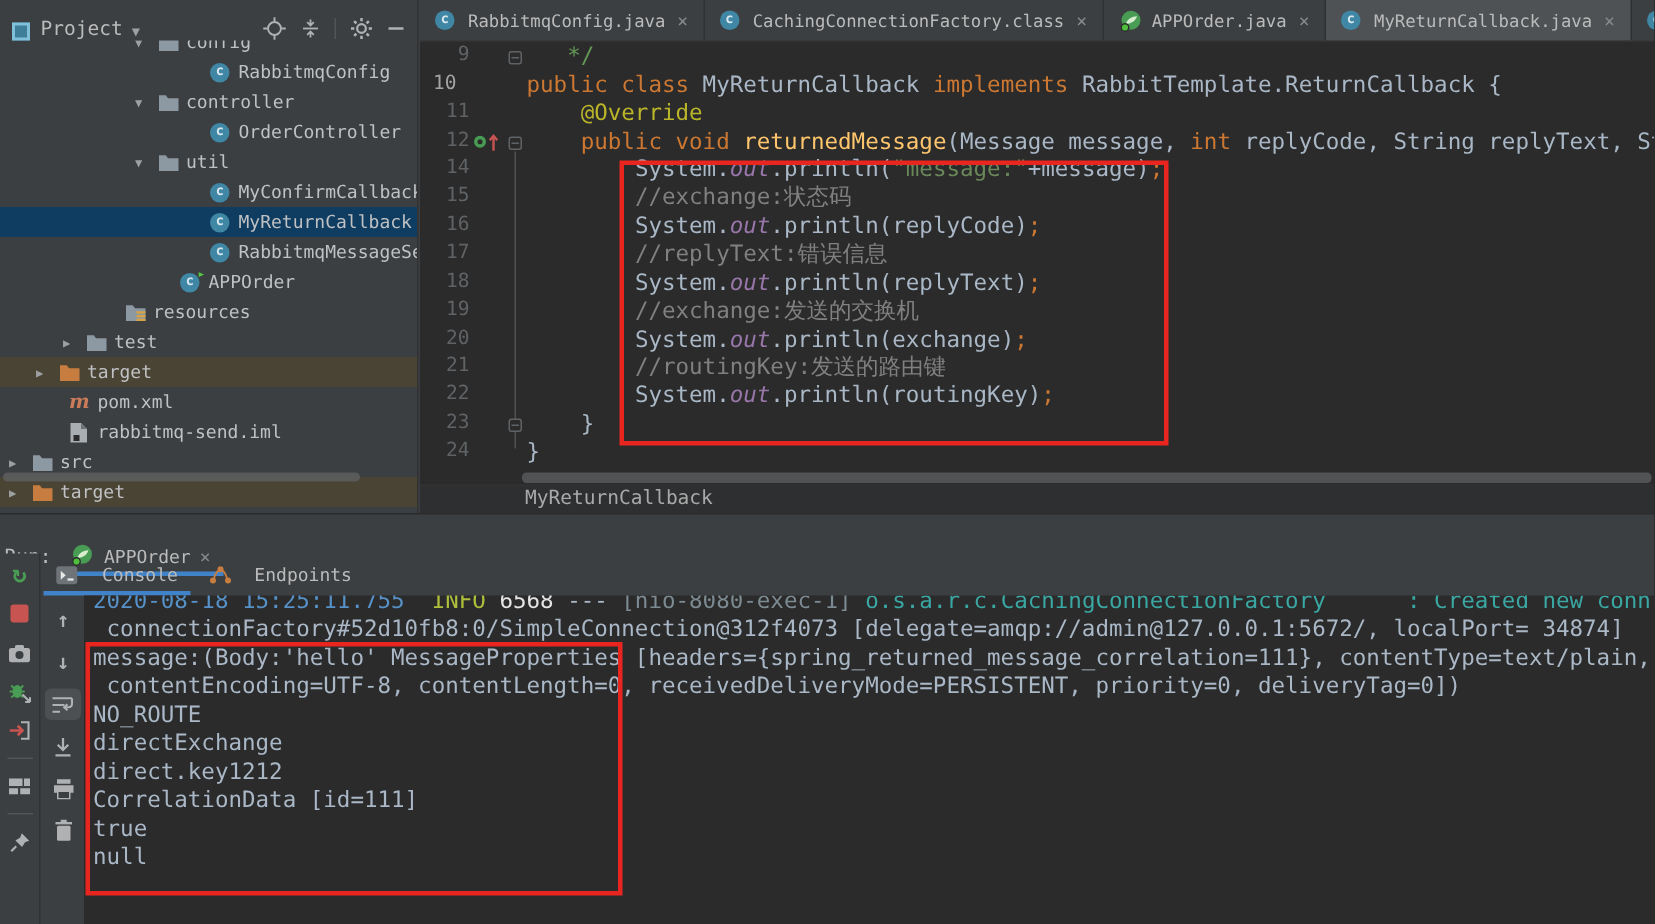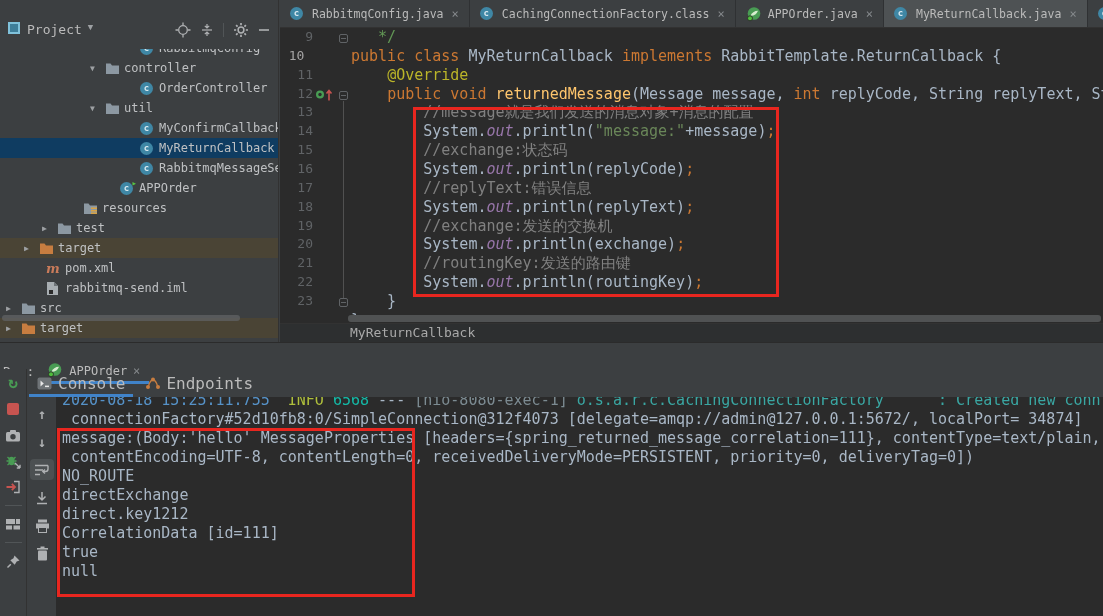--- a/index.html
+++ b/index.html
@@ -4,21 +4,21 @@
 <style>
   html,body{margin:0;padding:0;background:#1e1e1e;}
   .app{position:relative;width:1103px;height:616px;background:#3C3F41;overflow:hidden;
        font-family:"DejaVu Sans Mono",monospace;color:#BBBBBB;-webkit-font-smoothing:antialiased;}
   .app *{box-sizing:border-box;}
 
   
   .proj{position:absolute;left:0;top:0;width:279px;height:342px;background:#3C3F41;
         border-right:1px solid #323232;overflow:hidden;}
   .proj-header{position:absolute;left:0;top:0;right:0;height:27px;background:#3C3F41;
-        display:flex;align-items:flex-start;padding:0 8px;z-index:5;margin-top:22px;}
+        display:flex;align-items:flex-end;padding:0 8px;z-index:5;}
   .projsq{width:12px;height:12px;background:#3E7E99;border:2px solid #7FC1DA;margin-right:7px;}
   .proj-title{font-size:13px;color:#BBBBBB;}
   .proj-chev{font-size:9px;color:#9DA0A3;margin-left:6px;}
   .ph-icons{margin-left:auto;display:flex;align-items:center;gap:9px;}
   .ph-icons .vsep{width:1px;height:14px;background:#515557;}
   .tree{position:absolute;left:0;top:18px;right:0;bottom:0;}
   .trow{height:20px;display:flex;align-items:center;white-space:nowrap;font-size:12px;color:#BFC1C3;}
   .trow.selected{background:#0F3C61;}
   .trow.excluded-hl{background:#4A4435;}
   .arr{width:15px;font-size:8px;color:#9DA0A3;flex:none;}
@@ -63,31 +63,31 @@
   .run-tab{display:flex;align-items:center;gap:6px;padding:0 9px;height:100%;position:relative;font-size:12px;}
   .run-tab .underline{position:absolute;left:0;right:0;bottom:0;height:3px;background:#4083C9;}
   .run-tab .x{color:#868A8D;font-size:12px;}
   .ostrip{position:absolute;left:0;top:26px;bottom:0;width:27px;background:#3C3F41;border-right:1px solid #323232;
           display:flex;flex-direction:column;align-items:center;padding-top:5px;gap:8px;}
   .ostrip .hsep{width:17px;height:1px;background:#515557;margin:1px 0;}
   .obtn{width:18px;height:18px;display:flex;align-items:center;justify-content:center;}
   .grn{color:#499C54;font-weight:bold;font-size:16px;line-height:14px;}
   .stopsq{width:12px;height:12px;background:#C75450;border-radius:2px;display:inline-block;}
   .viewwrap{position:absolute;left:27px;top:26px;right:0;height:28px;display:flex;}
-  .vtab{display:flex;align-items:center;gap:4px;padding:0 10px;height:100%;position:relative;font-size:16px;color:#BBBBBB;}
+  .vtab{display:flex;align-items:center;gap:14px;padding:0 10px;height:100%;position:relative;font-size:12px;color:#BBBBBB;}
   .vtab .underline{position:absolute;left:2px;right:2px;bottom:0;height:3px;background:#4083C9;}
   .istrip{position:absolute;left:28px;top:54px;bottom:0;width:28px;display:flex;flex-direction:column;
           align-items:center;padding-top:6px;gap:7px;}
   .ibtn{width:24px;height:21px;display:flex;align-items:center;justify-content:center;border-radius:4px;color:#AFB1B3;}
   .ibtn.sel{background:#4C5052;}
   .arrglyph{font-size:14px;font-weight:bold;color:#AFB1B3;line-height:12px;}
   .console{position:absolute;left:56px;top:54px;right:0;bottom:0;background:#2B2B2B;overflow:hidden;}
   .console-inner{margin-top:-6px;}
   .cline{height:19px;line-height:19px;font-size:15px;white-space:pre;padding-left:6px;color:#A9B7C6;}
-  .date{color:#5692C8;} .info{color:#AFBF3C;} .pid{color:#14b8a6;text-align:right;} .thread{color:#7C8B92;} .logger{color:#3AA7A3;}
+  .date{color:#5692C8;} .info{color:#AFBF3C;} .pid{color:#e5e5e5;text-align:right;} .thread{color:#7C8B92;} .logger{color:#3AA7A3;}
 
   
   .ann-box{position:absolute;border:3px solid #E8261F;z-index:40;pointer-events:none;}
   .conic{display:inline-flex;}
 </style>
 </head>
 <body>
 
 <div class="app">
 
@@ -301,21 +301,20 @@
       <div class="foldline"></div>
       <div id="code-lines">
           <div class="code-row"><span class="ln">9</span><span class="gslot"></span><span class="fslot"><span class="fmark"></span></span><span class="ctext"><span class="doc">   */</span></span></div>
           <div class="code-row"><span class="ln cur">10</span><span class="gslot"></span><span class="fslot"></span><span class="ctext"><span class="kw">public class </span><span class="pln">MyReturnCallback </span><span class="kw">implements </span><span class="pln">RabbitTemplate.ReturnCallback {</span></span></div>
           <div class="code-row"><span class="ln">11</span><span class="gslot"></span><span class="fslot"></span><span class="ctext"><span class="pln">    </span><span class="ann">@Override</span></span></div>
           <div class="code-row"><span class="ln">12</span><span class="gslot"><span><svg width="19" height="13" viewBox="0 0 19 13">
                   <circle cx="5" cy="6.5" r="4" fill="#499C54"></circle>
                   <circle cx="5" cy="6.5" r="1.7" fill="#2B2B2B"></circle>
                   <path d="M14 12.5V3M11.5 5.5L14 2.5l2.5 3" stroke="#C75450" stroke-width="1.6" fill="none"></path>
                 </svg></span></span><span class="fslot"><span class="fmark"></span></span><span class="ctext"><span class="pln">    </span><span class="kw">public void </span><span class="mth">returnedMessage</span><span class="pln">(Message message, </span><span class="kw">int</span><span class="pln"> replyCode, String replyText, St</span></span></div>
-          <div class="code-row"><span class="ln">13</span><span class="gslot"></span><span class="fslot"></span><span class="ctext"><span class="pln">        </span><span class="cmt">//message就是我们发送的消息对象+消息的配置</span></span></div>
           <div class="code-row"><span class="ln">14</span><span class="gslot"></span><span class="fslot"></span><span class="ctext"><span class="pln">        </span><span class="pln">System.</span><span class="fld">out</span><span class="pln">.println(</span><span class="str">"message:"</span><span class="pln">+message)</span><span class="semi">;</span></span></div>
           <div class="code-row"><span class="ln">15</span><span class="gslot"></span><span class="fslot"></span><span class="ctext"><span class="pln">        </span><span class="cmt">//exchange:状态码</span></span></div>
           <div class="code-row"><span class="ln">16</span><span class="gslot"></span><span class="fslot"></span><span class="ctext"><span class="pln">        </span><span class="pln">System.</span><span class="fld">out</span><span class="pln">.println(replyCode)</span><span class="semi">;</span></span></div>
           <div class="code-row"><span class="ln">17</span><span class="gslot"></span><span class="fslot"></span><span class="ctext"><span class="pln">        </span><span class="cmt">//replyText:错误信息</span></span></div>
           <div class="code-row"><span class="ln">18</span><span class="gslot"></span><span class="fslot"></span><span class="ctext"><span class="pln">        </span><span class="pln">System.</span><span class="fld">out</span><span class="pln">.println(replyText)</span><span class="semi">;</span></span></div>
           <div class="code-row"><span class="ln">19</span><span class="gslot"></span><span class="fslot"></span><span class="ctext"><span class="pln">        </span><span class="cmt">//exchange:发送的交换机</span></span></div>
           <div class="code-row"><span class="ln">20</span><span class="gslot"></span><span class="fslot"></span><span class="ctext"><span class="pln">        </span><span class="pln">System.</span><span class="fld">out</span><span class="pln">.println(exchange)</span><span class="semi">;</span></span></div>
           <div class="code-row"><span class="ln">21</span><span class="gslot"></span><span class="fslot"></span><span class="ctext"><span class="pln">        </span><span class="cmt">//routingKey:发送的路由键</span></span></div>
           <div class="code-row"><span class="ln">22</span><span class="gslot"></span><span class="fslot"></span><span class="ctext"><span class="pln">        </span><span class="pln">System.</span><span class="fld">out</span><span class="pln">.println(routingKey)</span><span class="semi">;</span></span></div>
           <div class="code-row"><span class="ln">23</span><span class="gslot"></span><span class="fslot"><span class="fmark"></span></span><span class="ctext"><span class="pln">    }</span></span></div>

